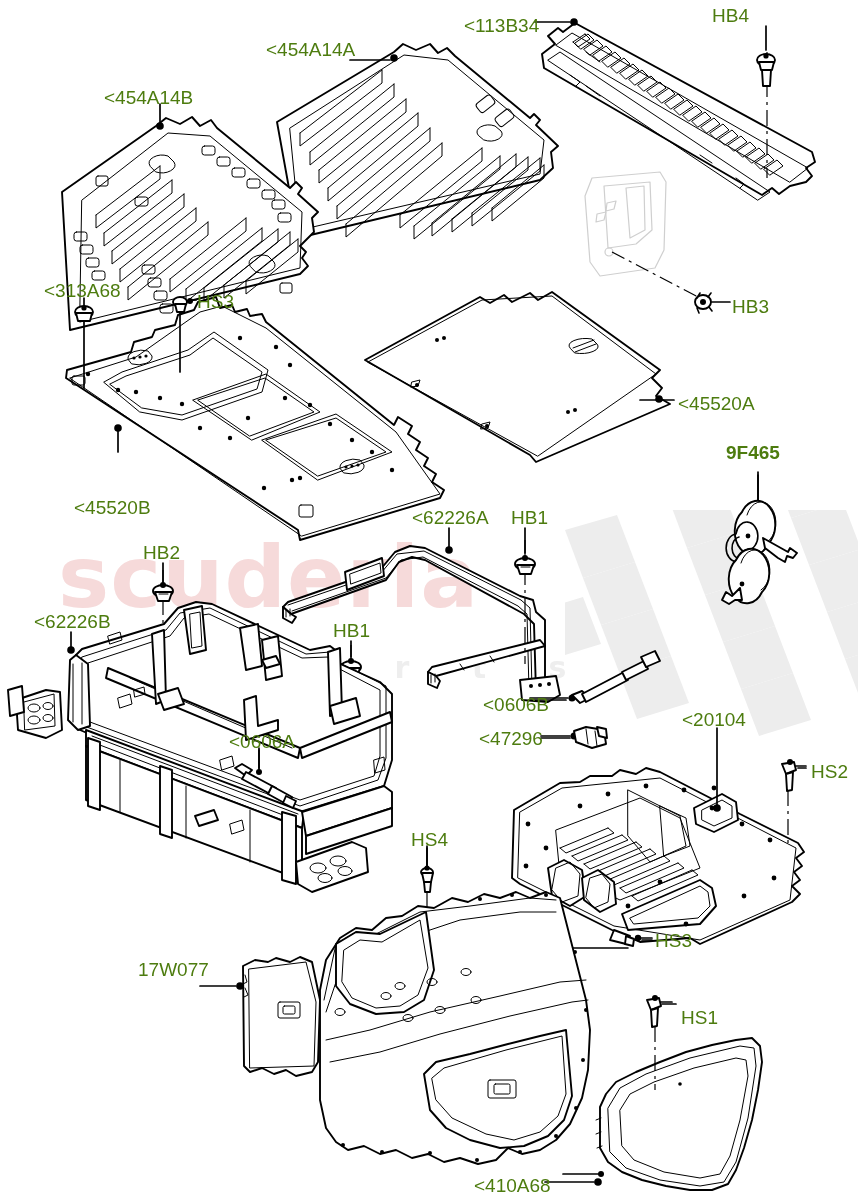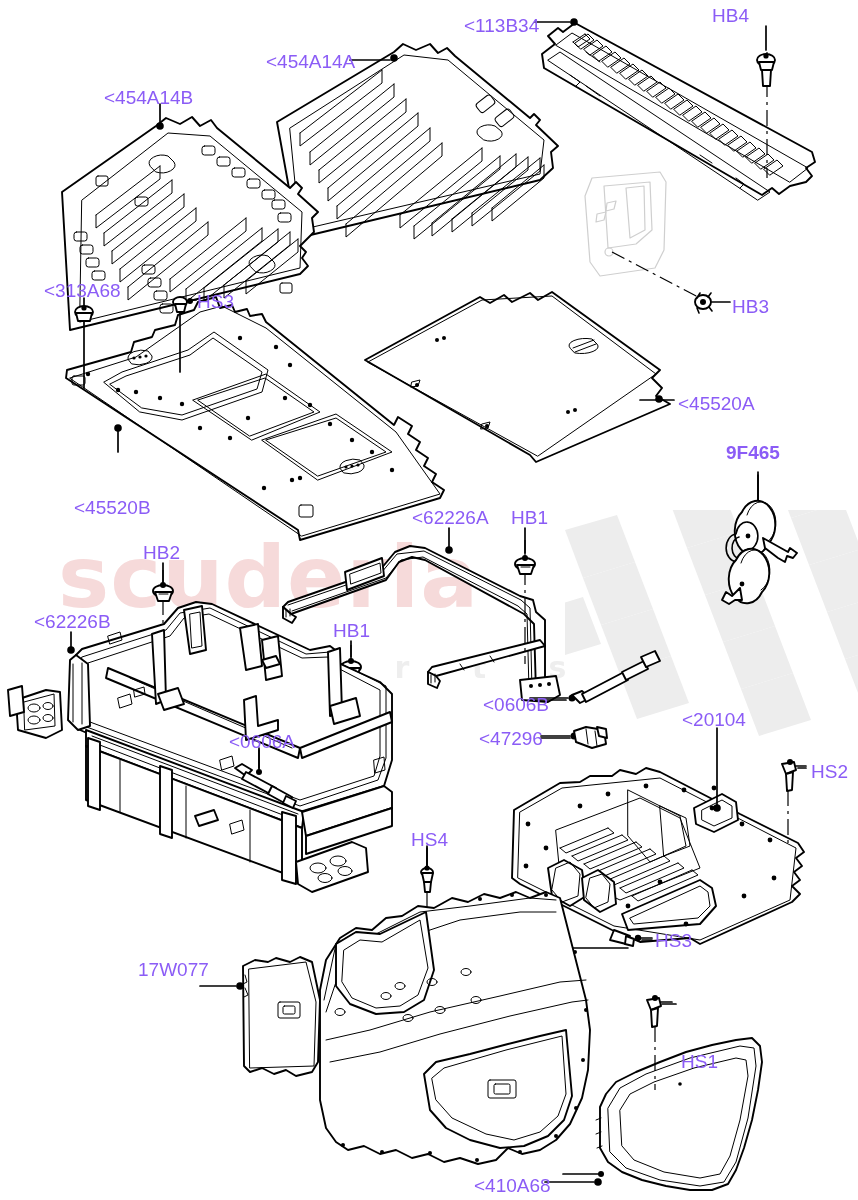--- a/index.html
+++ b/index.html
@@ -57,21 +57,21 @@
   
   #art {
     position: absolute;
     inset: 0;
     z-index: 2;
   }
   
   .label {
     position: absolute;
     z-index: 4;
-    color: #8b5cf6;
+    color: #4d7c0f;
     font-family: "Liberation Sans", sans-serif;
     font-size: 19px;
     font-weight: 400;
     white-space: nowrap;
     letter-spacing: 0px;
     line-height: 1;
     cursor: default;
   }
 </style>
 </head>
@@ -743,38 +743,38 @@
       <path class="lead" d="M662,1004 L676,1004"></path>
 
       <path class="lead" d="M545,1182 L594,1182"></path>
         <circle class="sol" cx="598" cy="1182" r="3.8"></circle>
     </g>
   </svg>
 
   <div id="labels">
       <div class="label" style="left: 464px; top: 16px;">&lt;113B34</div>
       <div class="label" style="left: 712px; top: 6px;">HB4</div>
-      <div class="label" style="left: 266px; top: 52px;">&lt;454A14A</div>
+      <div class="label" style="left: 266px; top: 40px;">&lt;454A14A</div>
       <div class="label" style="left: 104px; top: 88px;">&lt;454A14B</div>
       <div class="label" style="left: 732px; top: 297px;">HB3</div>
       <div class="label" style="left: 44px; top: 281px;">&lt;313A68</div>
       <div class="label" style="left: 197px; top: 292px;">HS3</div>
       <div class="label" style="left: 678px; top: 394px;">&lt;45520A</div>
       <div class="label" style="left: 74px; top: 458px; margin-top: 40px;">&lt;45520B</div>
       <div class="label" style="left: 726px; top: 443px; font-weight: bold;">9F465</div>
       <div class="label" style="left: 412px; top: 508px;">&lt;62226A</div>
       <div class="label" style="left: 511px; top: 508px;">HB1</div>
       <div class="label" style="left: 143px; top: 543px;">HB2</div>
       <div class="label" style="left: 34px; top: 612px;">&lt;62226B</div>
       <div class="label" style="left: 333px; top: 621px;">HB1</div>
       <div class="label" style="left: 483px; top: 695px;">&lt;0606B</div>
       <div class="label" style="left: 682px; top: 710px;">&lt;20104</div>
       <div class="label" style="left: 229px; top: 732px;">&lt;0606A</div>
       <div class="label" style="left: 479px; top: 729px;">&lt;47296</div>
       <div class="label" style="left: 811px; top: 762px;">HS2</div>
       <div class="label" style="left: 411px; top: 830px;">HS4</div>
       <div class="label" style="left: 655px; top: 931px;">HS3</div>
       <div class="label" style="left: 138px; top: 960px;">17W077</div>
-      <div class="label" style="left: 681px; top: 1052px;">HS1</div>
+      <div class="label" style="left: 681px; top: 1008px;">HS1</div>
       <div class="label" style="left: 474px; top: 1176px;">&lt;410A68</div>
     </div>
 
 </div>
 
 </body></html>

